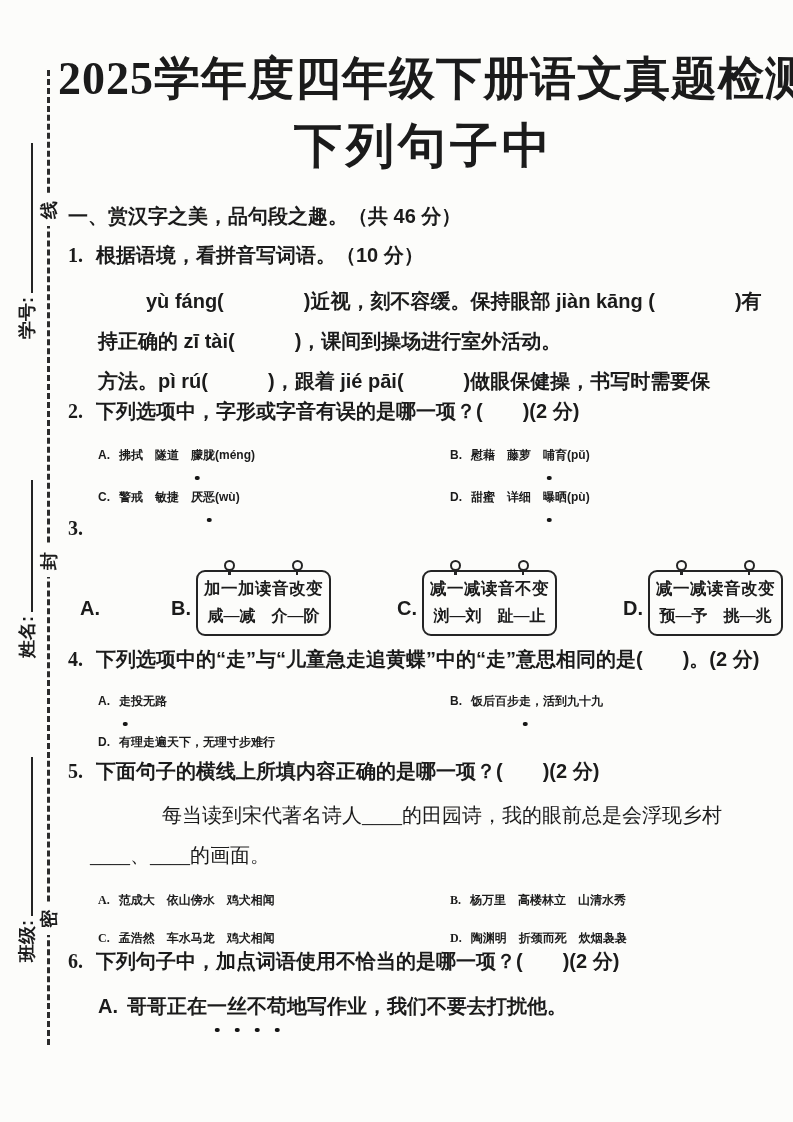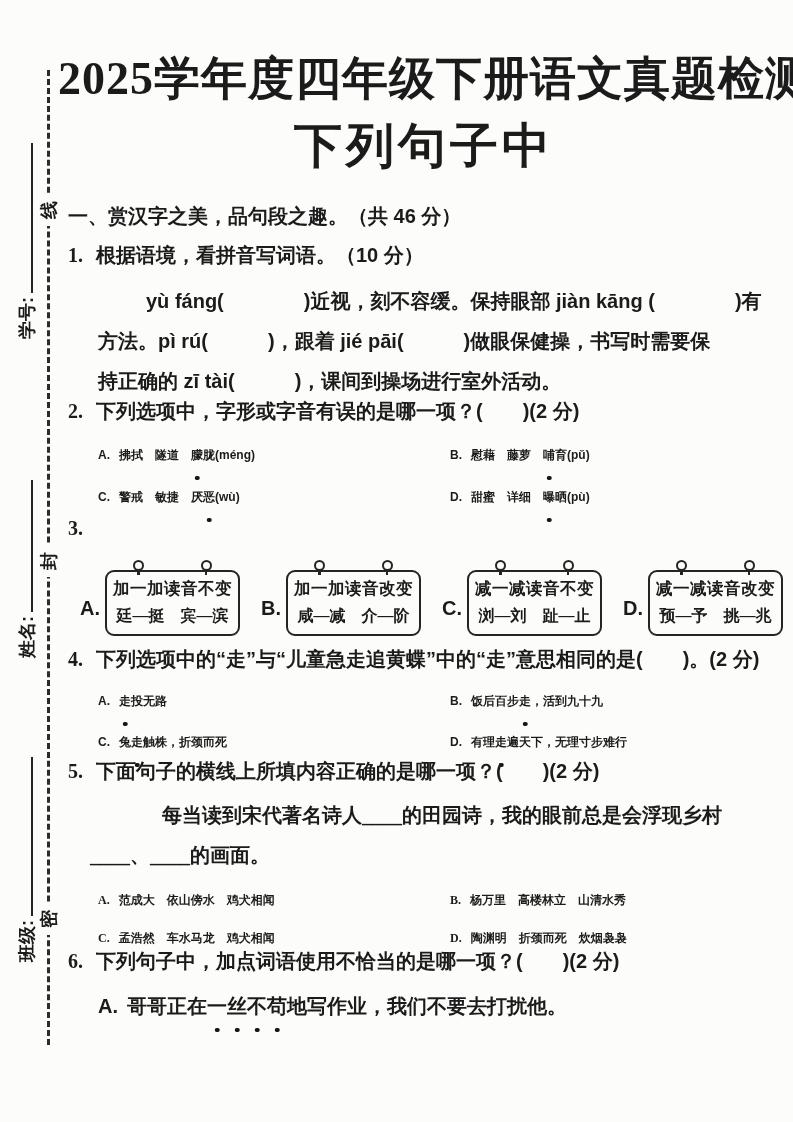--- a/index.html
+++ b/index.html
@@ -53,21 +53,21 @@
     font-size:20px;font-weight:700;white-space:nowrap;text-align:right;
   }
   .question{position:absolute;left:68px;width:719px;}
   .q1{top:242px;} .q2{top:398px;} .q3{top:515px;}
   .q4{top:646px;} .q5{top:758px;} .q6{top:948px;}
   .stem{display:flex;font-size:20px;font-weight:700;line-height:27px;white-space:nowrap;}
   .qnum{width:28px;flex:0 0 28px;font-family:"Liberation Serif", serif;}
   .q-body{margin-top:12px;padding-left:30px;font-size:20px;font-weight:700;line-height:40px;}
   .q-body p{margin:0;}
   .q1 .q-body p:first-child{text-indent:48px;}
-  .kai, .kai p{font-family:"Liberation Serif", serif;font-weight:700;}
+  .kai, .kai p{font-family:"Liberation Serif", serif;font-weight:400;}
   .q5 .q-body{padding-left:22px;margin-top:10px;}
   .q5 .q-body p:first-child{text-indent:72px;}
   .opt-grid{
     margin-top:9px;padding-left:30px;
     display:grid;grid-template-columns:352px 1fr;
     font-size:12px;font-weight:700;line-height:42px;
   }
   .q4 .opt-grid{line-height:41px;margin-top:8px;}
   .q5 .opt-grid{line-height:38px;margin-top:6px;}
   .opt{white-space:nowrap;}
@@ -137,22 +137,22 @@
   <div class="title2">下列句子中</div>
   <div class="section-head">一、赏汉字之美，品句段之趣。（共 46 分）</div>
 
   <div class="question q1">
     <div class="stem">
       <span class="qnum">1.</span>
       <span>根据语境，看拼音写词语。（10 分）</span>
     </div>
     <div class="q-body">
       <p>yù fáng(　　　　)近视，刻不容缓。保持眼部 jiàn kāng (　　　　)有</p>
+      <p>持正确的 zī tài(　　　)，课间到操场进行室外活动。</p>
       <p>方法。pì rú(　　　)，跟着 jié pāi(　　　)做眼保健操，书写时需要保</p>
-      <p>持正确的 zī tài(　　　)，课间到操场进行室外活动。</p>
     </div>
   </div>
 
   <div class="question q2">
     <div class="stem">
       <span class="qnum">2.</span>
       <span>下列选项中，字形或字音有误的是哪一项？(　　)(2 分)</span>
     </div>
     <div class="opt-grid">
       <div class="opt"><span class="opt-label">A.</span><span>拂拭　隧道　<span class="em">朦</span>胧(méng)</span></div>
@@ -162,26 +162,20 @@
     </div>
   </div>
 
   <div class="question q3">
     <div class="stem">
       <span class="qnum">3.</span>
     </div>
     <div class="cards">
       <div class="card-group">
         <span class="card-label">A.</span>
-        <div class="card">
-          <span class="hook hook-l"></span>
-          <span class="hook hook-r"></span>
-          <div class="card-title">加一加读音不变</div>
-          <div class="card-pairs">廷—挺　宾—滨</div>
-        </div>
       </div>
       <div class="card-group">
         <span class="card-label">B.</span>
         <div class="card">
           <span class="hook hook-l"></span>
           <span class="hook hook-r"></span>
           <div class="card-title">加一加读音改变</div>
           <div class="card-pairs">咸—减　介—阶</div>
         </div>
       </div>
@@ -207,21 +201,20 @@
   </div>
 
   <div class="question q4">
     <div class="stem">
       <span class="qnum">4.</span>
       <span>下列选项中的“走”与“儿童急走追黄蝶”中的“走”意思相同的是(　　)。(2 分)</span>
     </div>
     <div class="opt-grid">
       <div class="opt"><span class="opt-label">A.</span><span><span class="em">走</span>投无路</span></div>
       <div class="opt"><span class="opt-label">B.</span><span>饭后百步<span class="em">走</span>，活到九十九</span></div>
-      <div class="opt"><span class="opt-label">C.</span><span>兔<span class="em">走</span>触株，折颈而死</span></div>
       <div class="opt"><span class="opt-label">D.</span><span>有理<span class="em">走</span>遍天下，无理寸步难行</span></div>
     </div>
   </div>
 
   <div class="question q5">
     <div class="stem">
       <span class="qnum">5.</span>
       <span>下面句子的横线上所填内容正确的是哪一项？(　　)(2 分)</span>
     </div>
     <div class="q-body kai">

